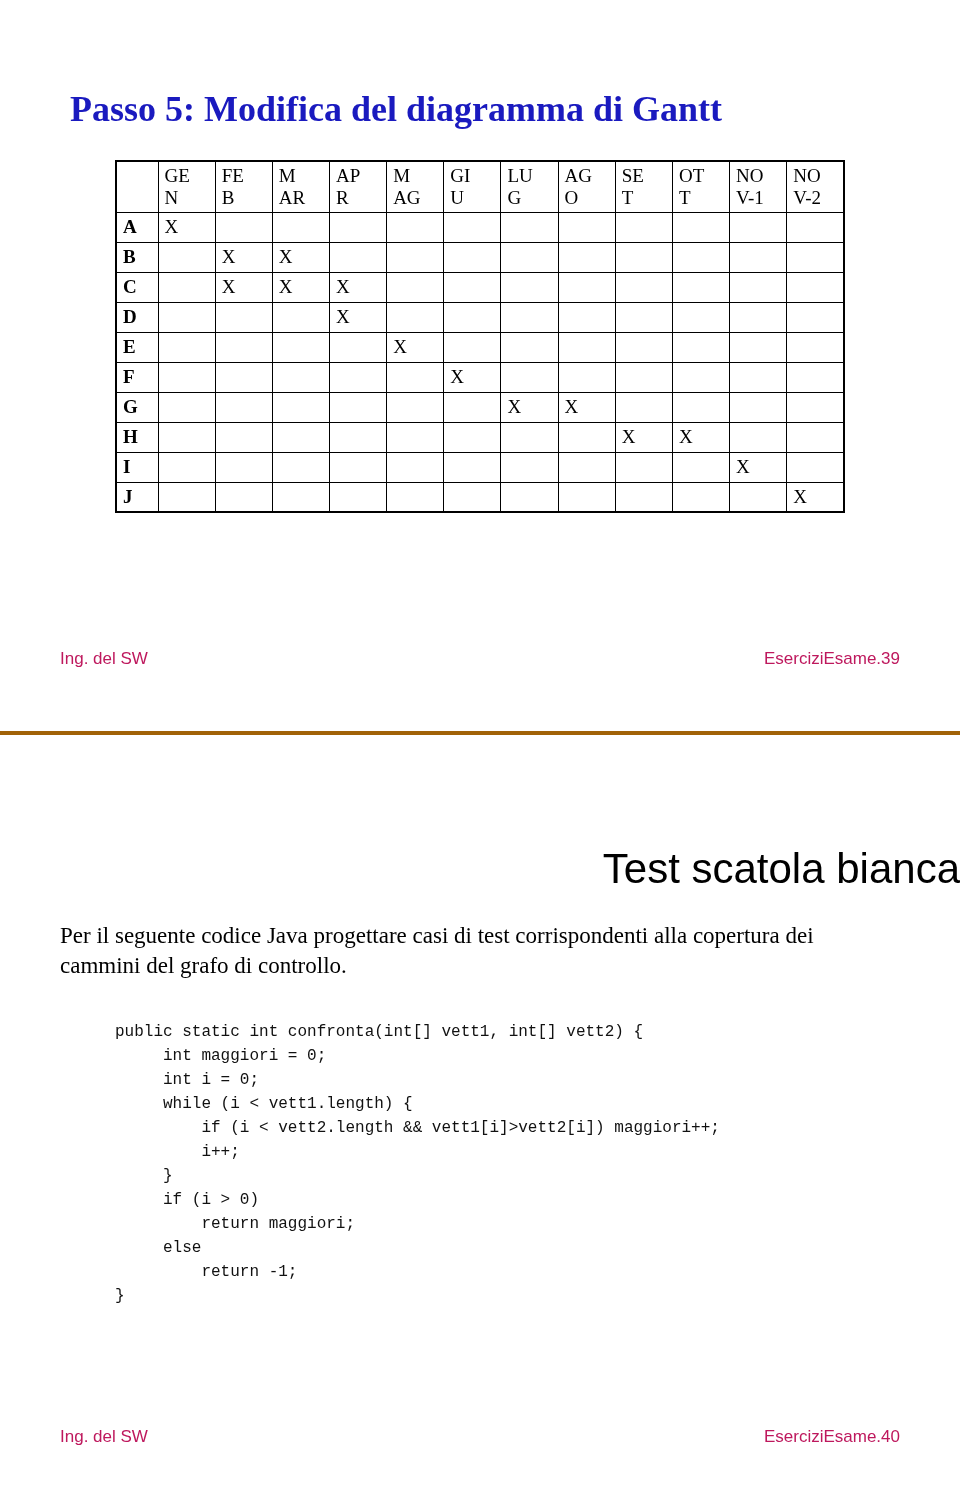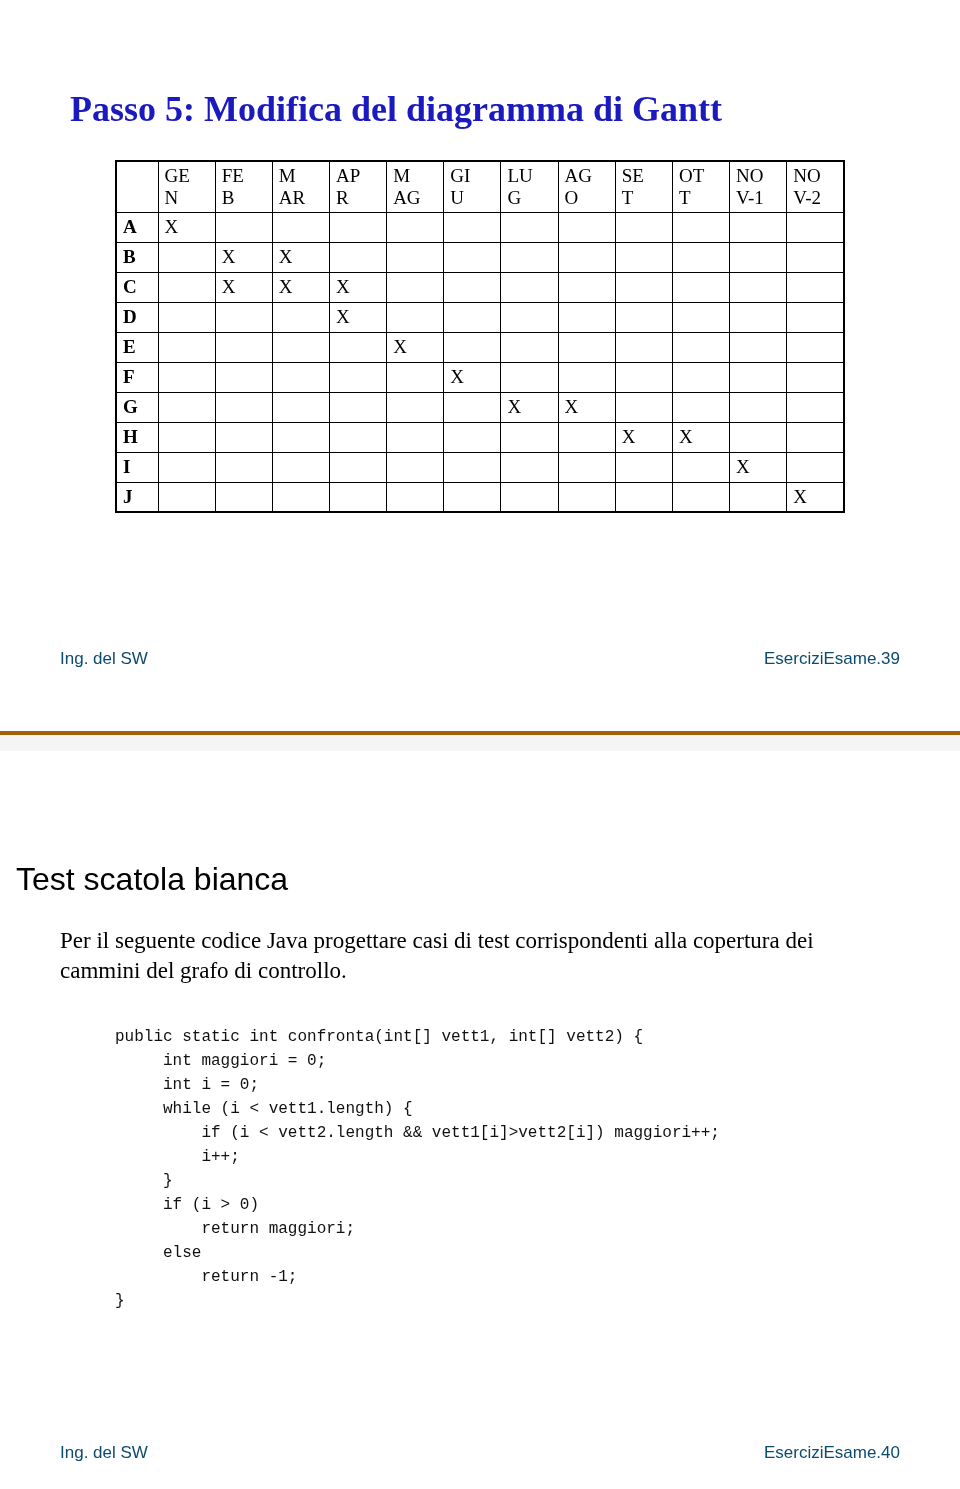--- a/index.html
+++ b/index.html
@@ -56,29 +56,29 @@
   table.gantt tbody th { text-align: left; }
   .footer {
     position: absolute;
     bottom: 62px;
     left: 60px;
     right: 60px;
     display: flex;
     justify-content: space-between;
     font-family: Arial, Helvetica, sans-serif;
     font-size: 17px;
-    color: #0c4a6e;
+    color: #be185d;
   }
   .page2 .footer { bottom: 42px; }
   .s2-title {
     font-family: Arial, Helvetica, sans-serif;
-    font-size: 32px;
+    font-size: 42px;
     font-weight: normal;
-    text-align: left;
-    margin: 16px;
+    text-align: right;
+    margin: 0;
     padding-top: 110px;
   }
   .s2-body {
     font-family: "Times New Roman", Times, serif;
     font-size: 23px;
     line-height: 1.32;
     margin: 28px 80px 0 60px;
   }
   .code {
     font-family: "Courier New", Courier, monospace;

